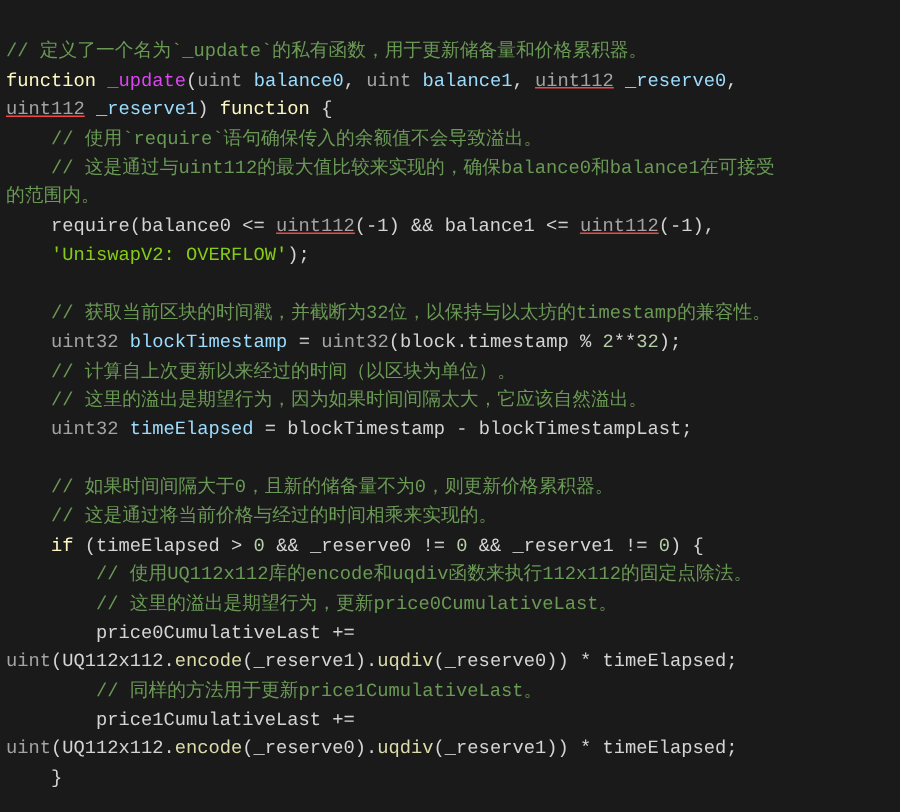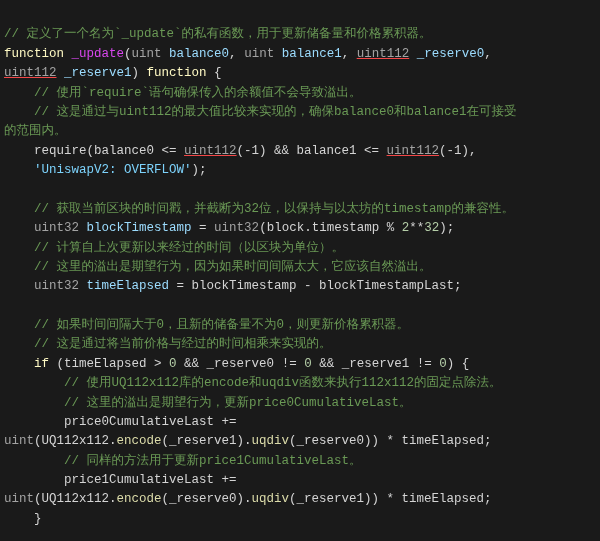--- a/index.html
+++ b/index.html
@@ -41,21 +41,21 @@
 
     .func-name {
       color: #d946ef;
     }
 
     .param {
       color: #9cdcfe;
     }
 
     .string {
-      color: #7dd3fc;
+      color: #84cc16;
     }
 
     .number {
       color: #b5cea8;
     }
 
     .underline {
       text-decoration: underline;
       text-decoration-color: #f44747;
     }

